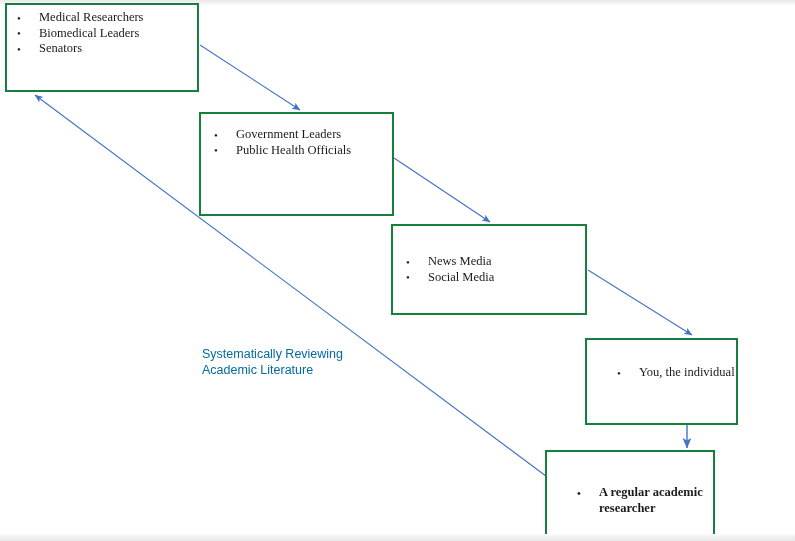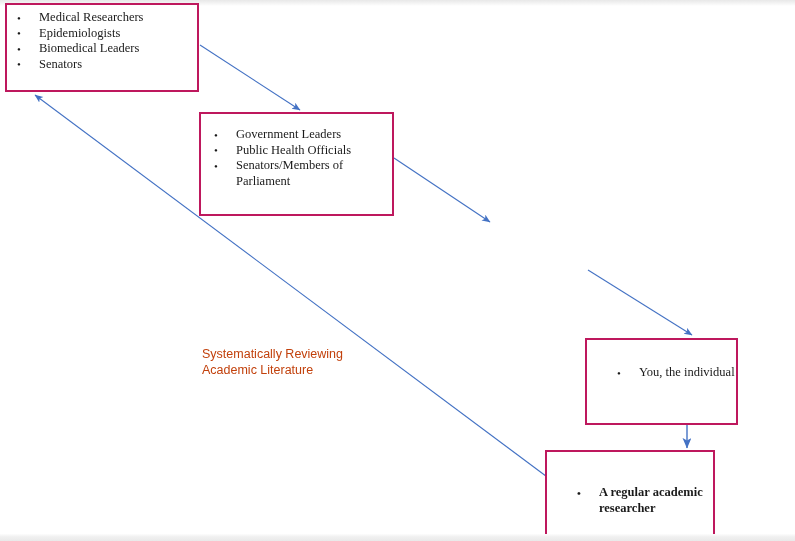--- a/index.html
+++ b/index.html
@@ -38,21 +38,21 @@
     left: 0;
     top: 0;
     width: 795px;
     height: 541px;
     pointer-events: none;
   }
   .node {
     position: absolute;
     box-sizing: border-box;
     background: #ffffff;
-    border: 2px solid #be185d;
+    border: 2px solid #15803d;
   }
   .node .bullets {
     list-style: none;
     margin: 0;
     padding: 0;
   }
   .node .bullets li {
     position: relative;
     padding-left: 30px;
     font-size: 12.5px;
@@ -74,21 +74,21 @@
   #node-government .bullets { padding-top: 13px; padding-left: 5px; }
   #node-media .bullets { padding-top: 28px; padding-left: 5px; }
   #node-individual .bullets { padding-top: 25px; padding-left: 22px; }
   #node-researcher .bullets { padding-top: 33px; padding-left: 22px; }
 
   .floating-label {
     position: absolute;
     font-family: "Liberation Sans", "DejaVu Sans", sans-serif;
     font-size: 12.5px;
     line-height: 15.5px;
-    color: #c2410c;
+    color: #0369a1;
     white-space: pre-line;
   }
 </style>
 </head>
 <body>
 
 <div id="canvas">
 
   <div class="page-top-shade"></div>
 
@@ -106,35 +106,38 @@
     <line x1="588" y1="270" x2="692" y2="335" stroke="#4472C4" stroke-width="1.1" marker-end="url(#ah)"></line>
 
     <line x1="687" y1="425" x2="687" y2="448" stroke="#4472C4" stroke-width="1.4" marker-end="url(#ah)"></line>
 
     <line x1="574" y1="497" x2="35" y2="95" stroke="#4472C4" stroke-width="1.1" marker-end="url(#ah)"></line>
   </svg>
 
   <div class="node" id="node-experts" style="left:5px; top:3px; width:194px; height:89px;">
     <ul class="bullets">
       <li>Medical Researchers</li>
-      <li>Epidemiologists</li>
       <li>Biomedical Leaders</li>
       <li>Senators</li>
     </ul>
   </div>
 
   <div class="node" id="node-government" style="left:199px; top:112px; width:195px; height:104px;">
     <ul class="bullets">
       <li>Government Leaders</li>
       <li>Public Health Officials</li>
-      <li>Senators/Members of
-Parliament</li>
     </ul>
   </div>
 
+  <div class="node" id="node-media" style="left:391px; top:224px; width:196px; height:91px;">
+    <ul class="bullets">
+      <li>News Media</li>
+      <li>Social Media</li>
+    </ul>
+  </div>
 
   <div class="node" id="node-individual" style="left:585px; top:338px; width:153px; height:87px;">
     <ul class="bullets">
       <li>You, the individual</li>
     </ul>
   </div>
 
   <div class="node" id="node-researcher" style="left:545px; top:450px; width:170px; height:87px;font-weight:bold;">
     <ul class="bullets">
       <li>A regular academic

